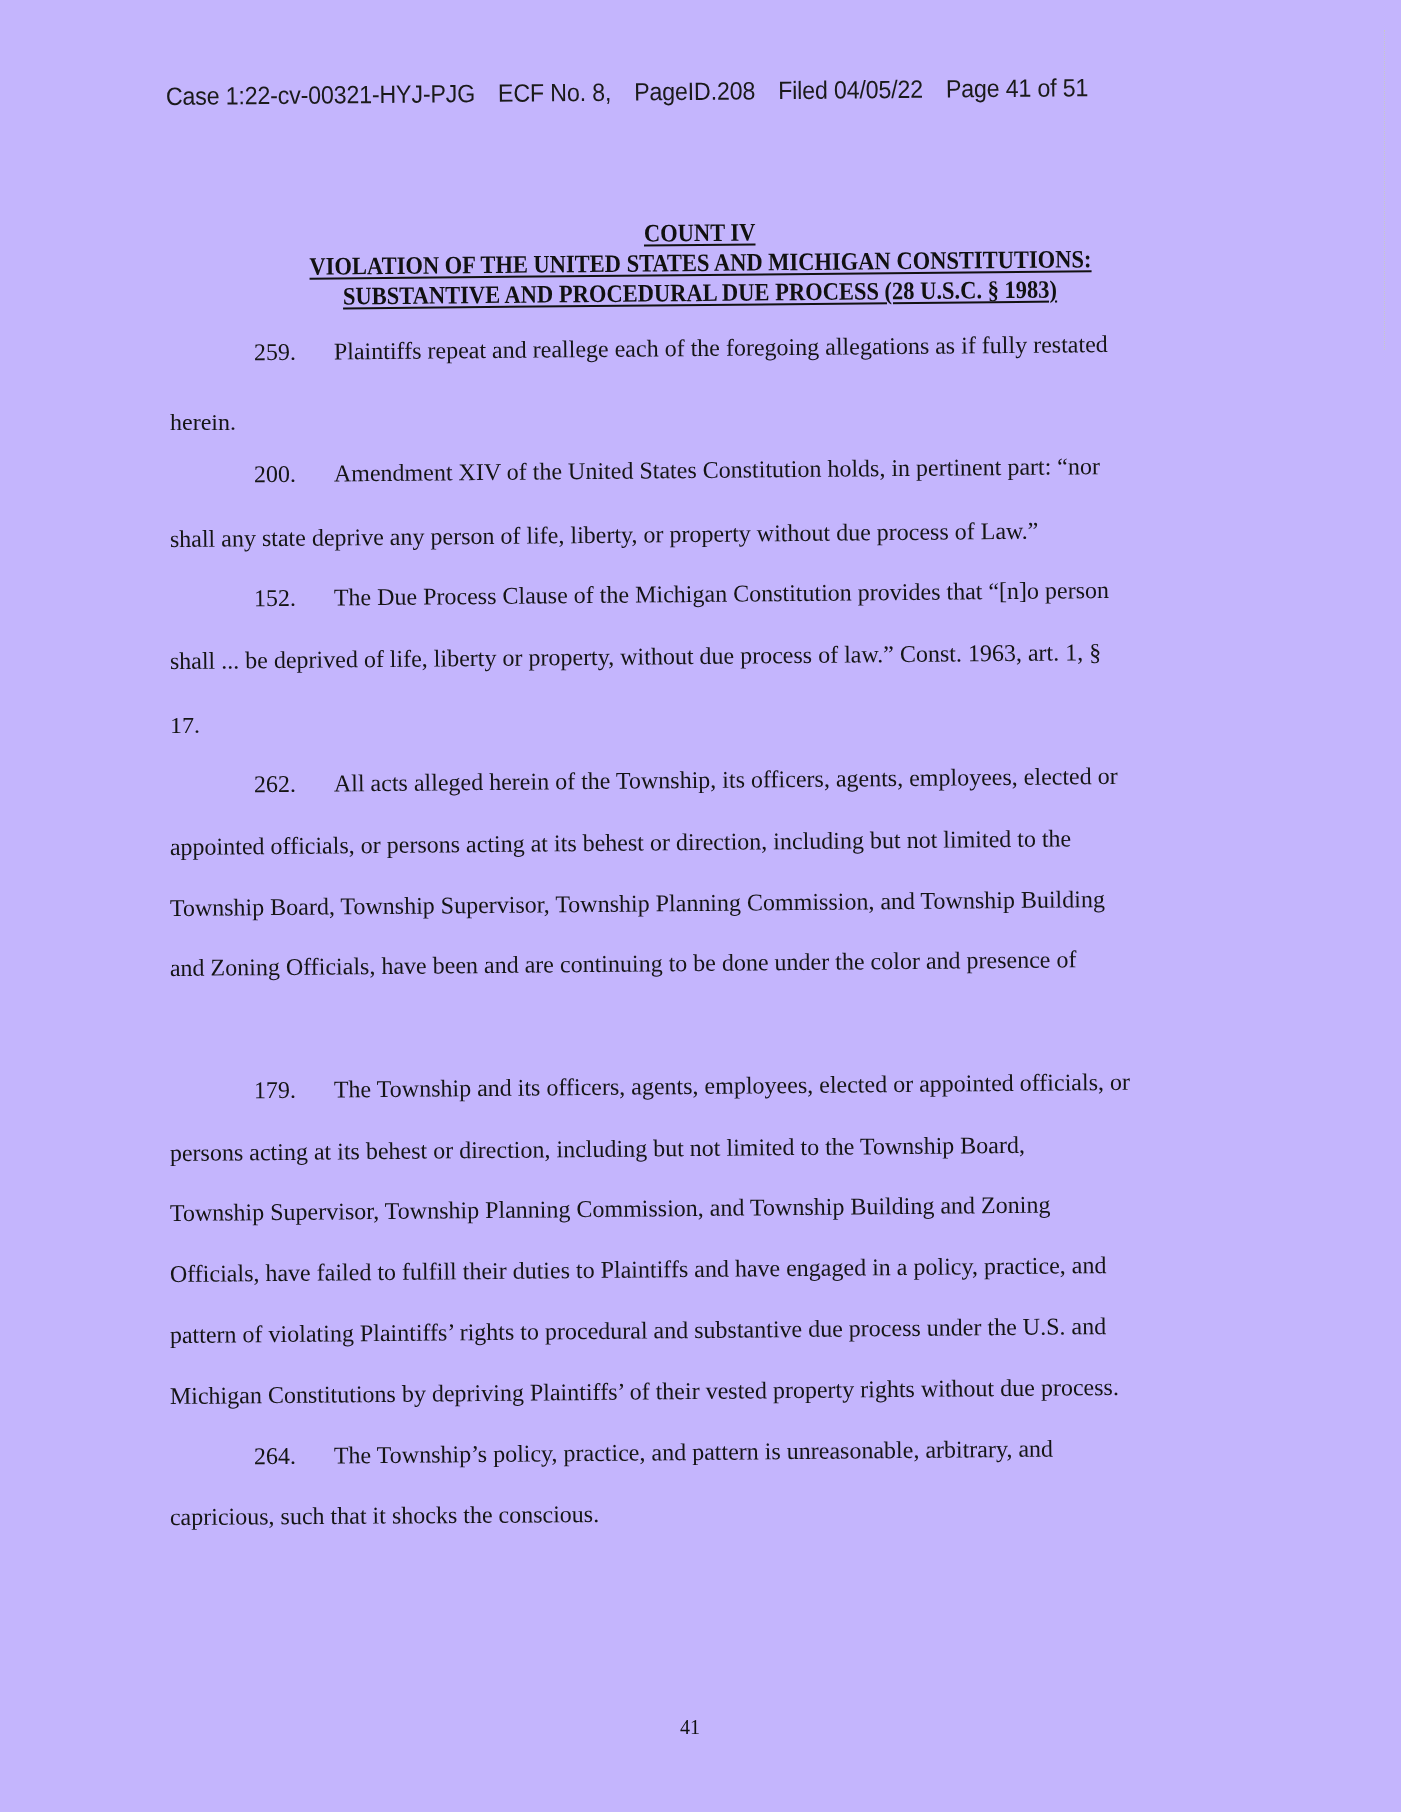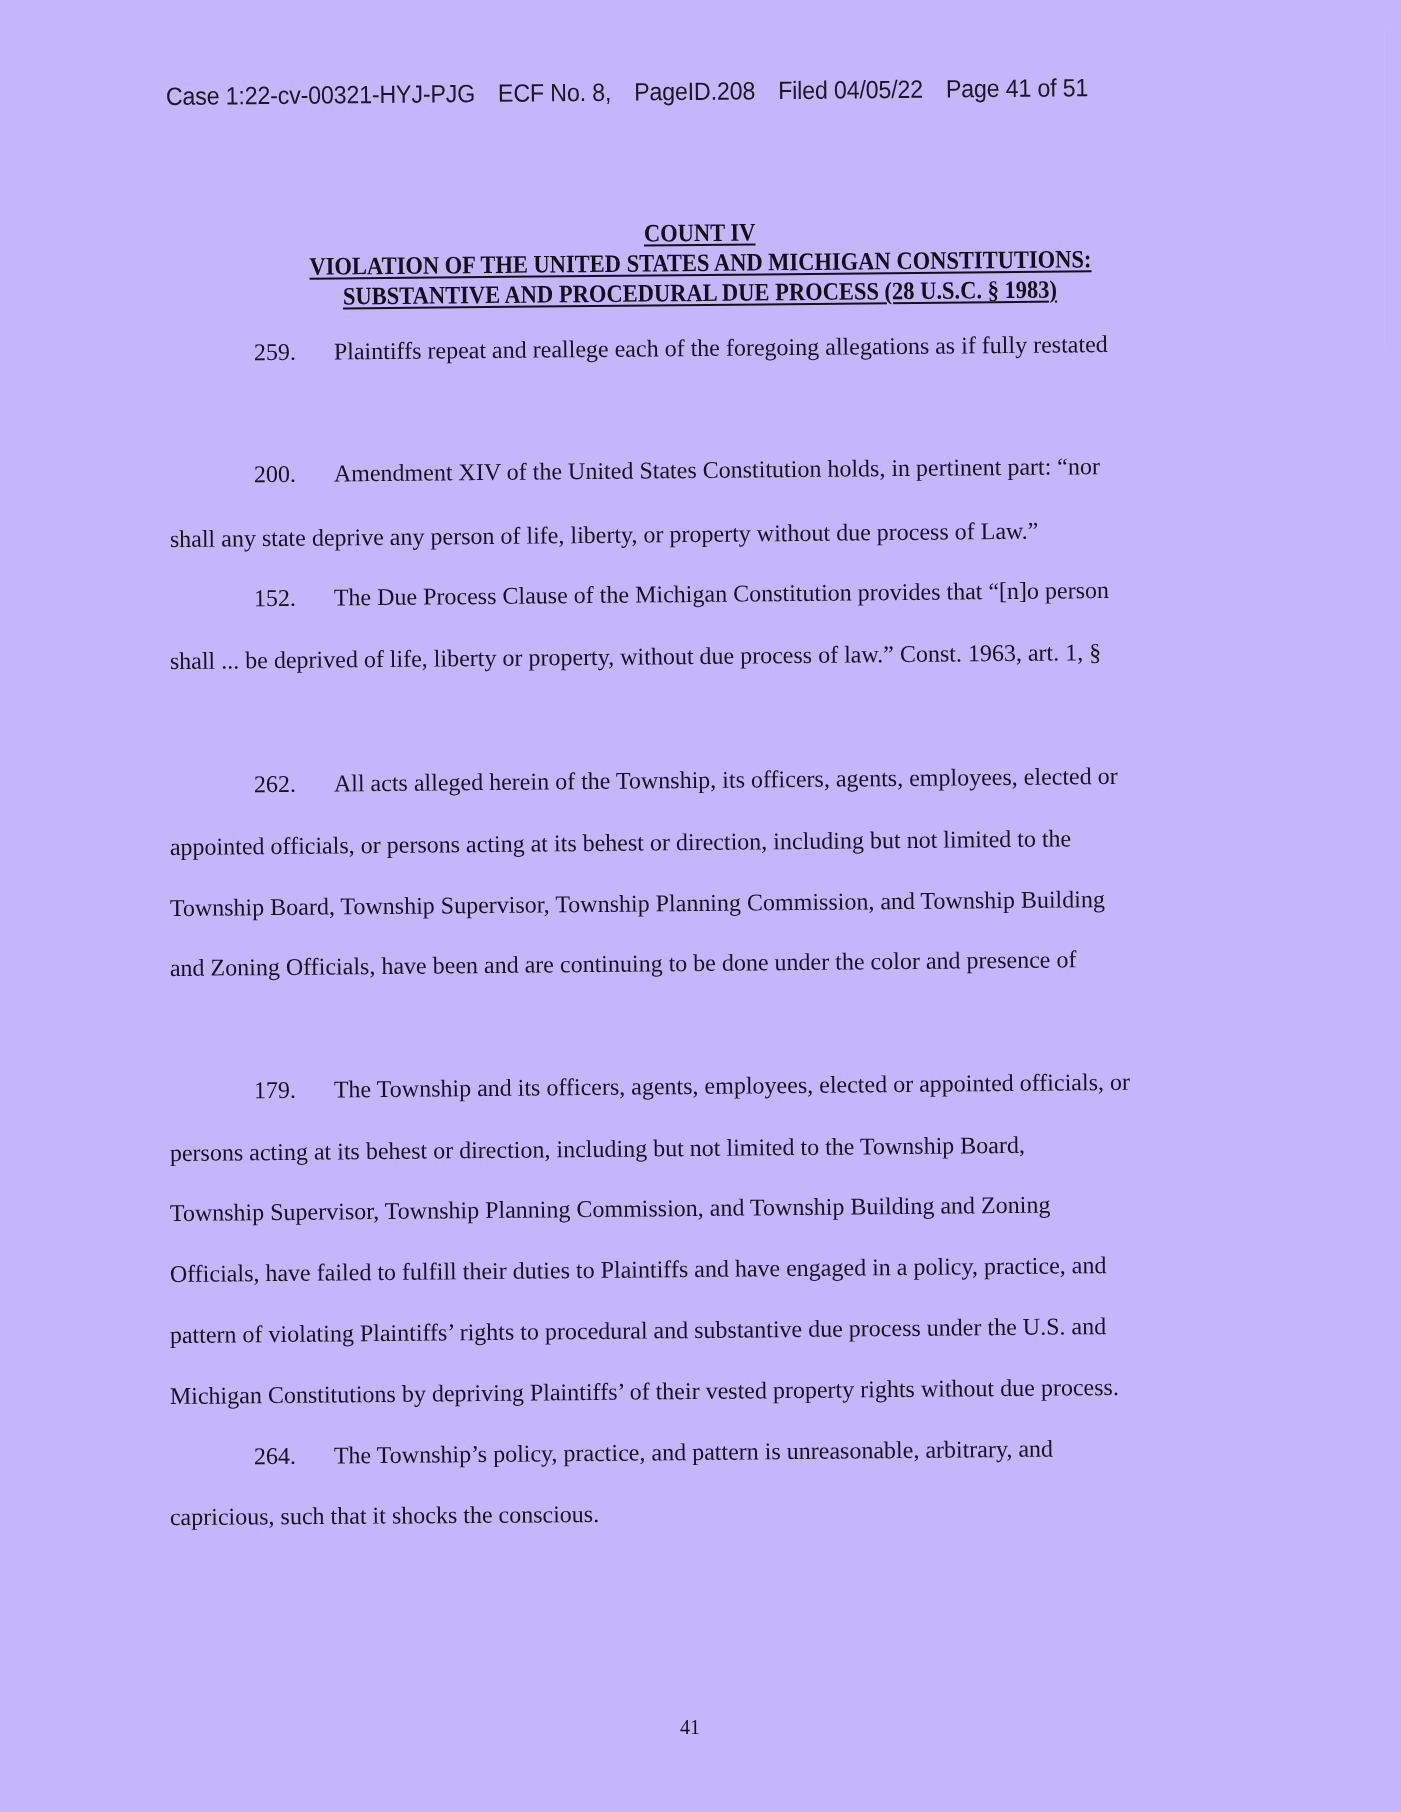--- a/index.html
+++ b/index.html
@@ -113,33 +113,39 @@
 
   <div class="heading-block">
     <span class="heading-row"><span class="heading-line">COUNT IV</span></span>
     <span class="heading-row"><span class="heading-line">VIOLATION OF THE UNITED STATES AND MICHIGAN CONSTITUTIONS:</span></span>
     <span class="heading-row"><span class="heading-line">SUBSTANTIVE AND PROCEDURAL DUE PROCESS (28 U.S.C. § 1983)</span></span>
   </div>
 
   <div class="body-text indent" style="top:340px; transform: rotate(-0.55deg);">
     <span class="num">259.</span><span>Plaintiffs repeat and reallege each of the foregoing allegations as if fully restated</span>
   </div>
+  <div class="body-text" style="top:409px;">
+    <span>herein.</span>
+  </div>
 
   <div class="body-text indent" style="top:462px; transform: rotate(-0.55deg);">
     <span class="num">200.</span><span>Amendment XIV of the United States Constitution holds, in pertinent part: “nor</span>
   </div>
   <div class="body-text" style="top:526px; transform: rotate(-0.55deg);">
     <span>shall any state deprive any person of life, liberty, or property without due process of Law.”</span>
   </div>
 
   <div class="body-text indent" style="top:586px; transform: rotate(-0.55deg);">
     <span class="num">152.</span><span>The Due Process Clause of the Michigan Constitution provides that “[n]o person</span>
   </div>
   <div class="body-text" style="top:648px; transform: rotate(-0.55deg);">
     <span>shall ... be deprived of life, liberty or property, without due process of law.” Const. 1963, art. 1, §</span>
+  </div>
+  <div class="body-text" style="top:712px;">
+    <span>17.</span>
   </div>
 
   <div class="body-text indent" style="top:772px; transform: rotate(-0.55deg);">
     <span class="num">262.</span><span>All acts alleged herein of the Township, its officers, agents, employees, elected or</span>
   </div>
   <div class="body-text" style="top:834px; transform: rotate(-0.55deg);">
     <span>appointed officials, or persons acting at its behest or direction, including but not limited to the</span>
   </div>
   <div class="body-text" style="top:895px; transform: rotate(-0.55deg);">
     <span>Township Board, Township Supervisor, Township Planning Commission, and Township Building</span>

